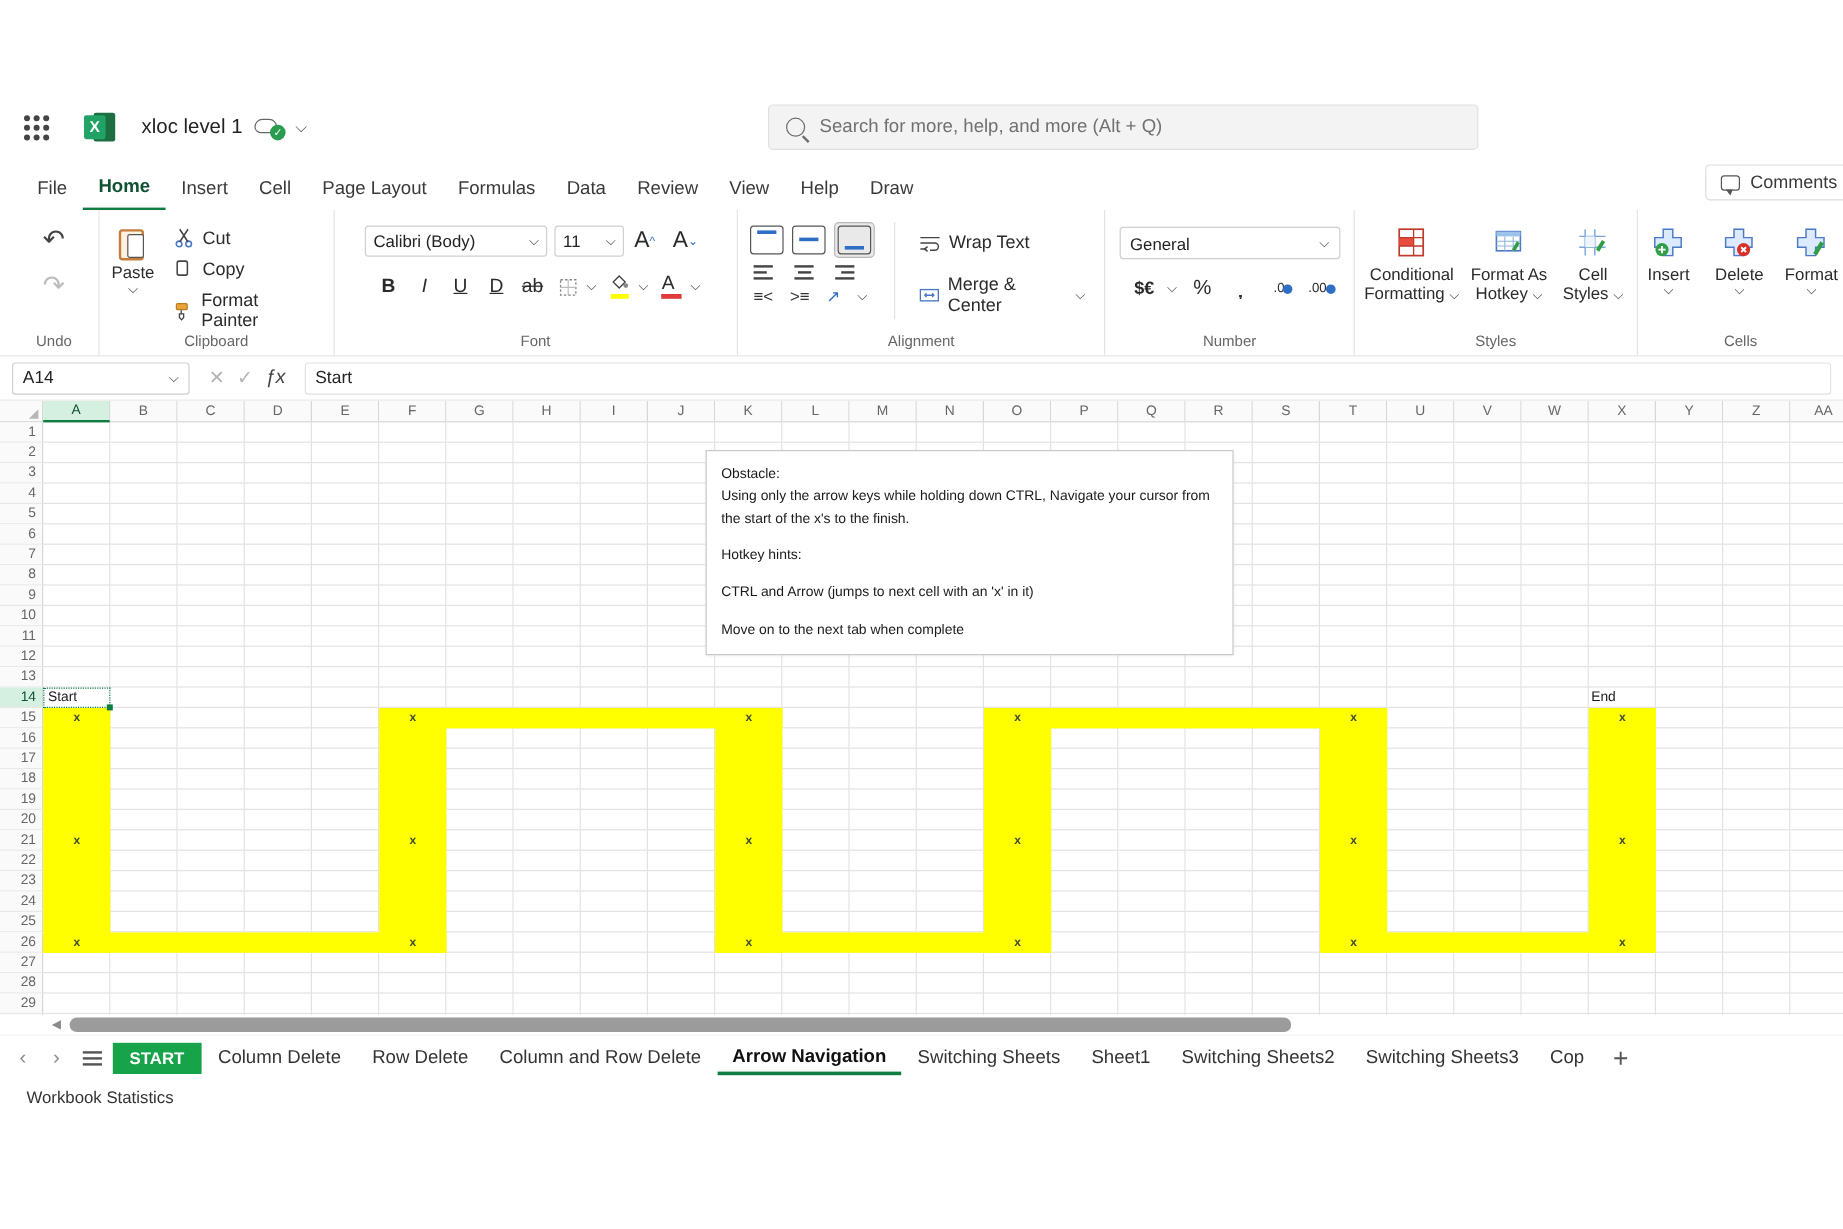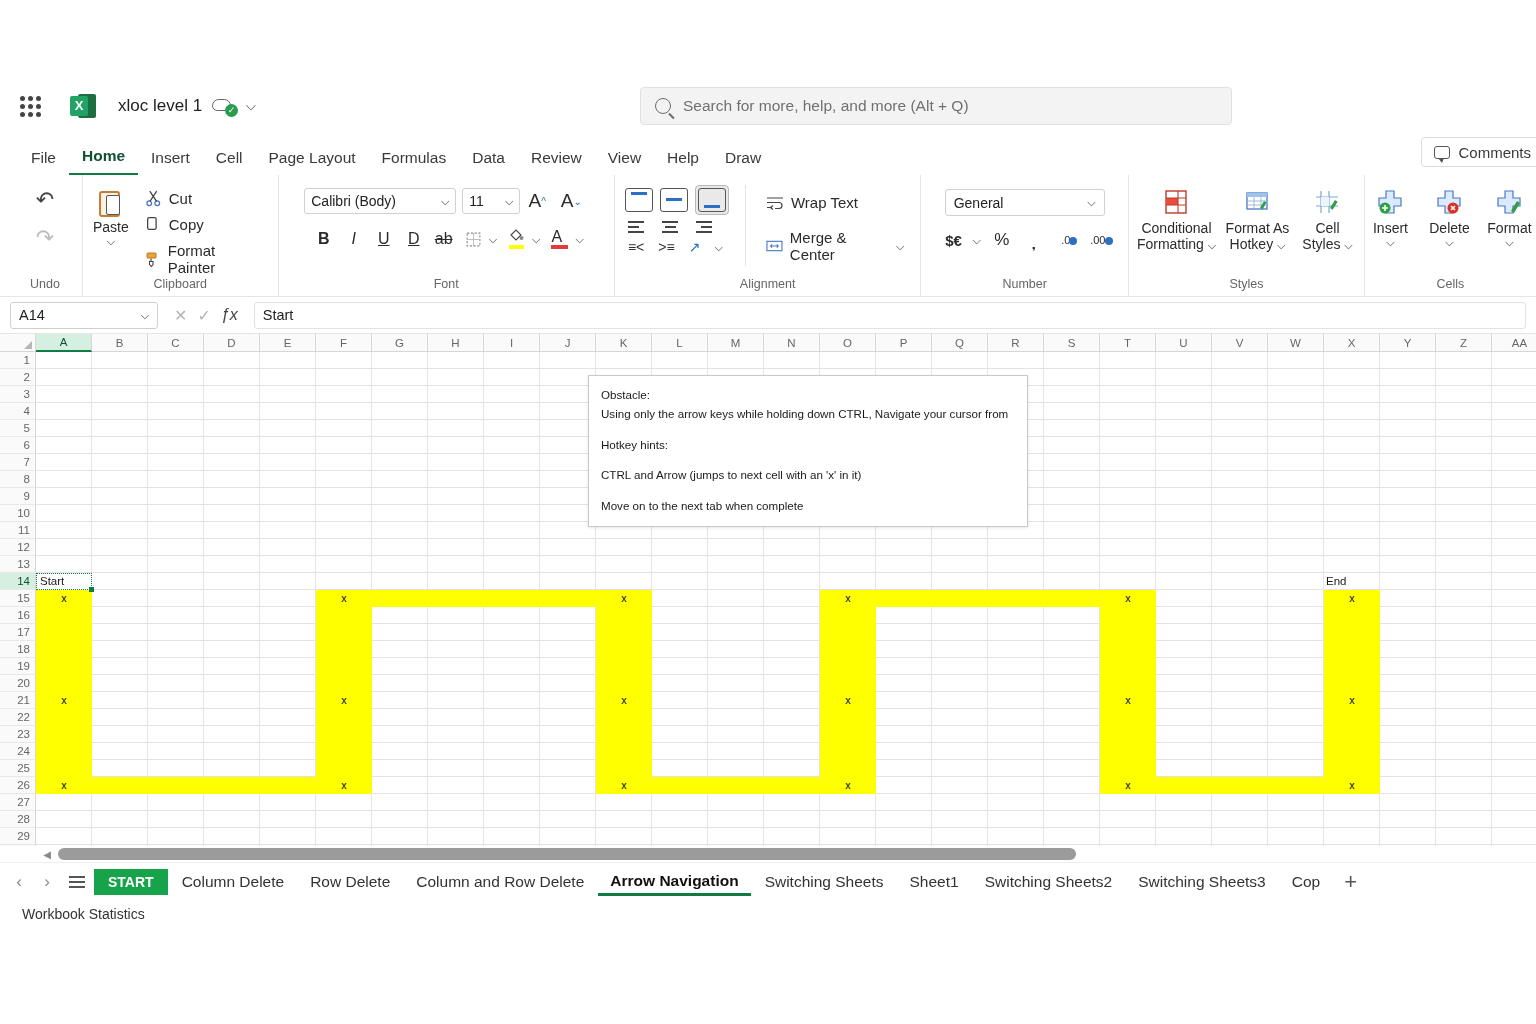--- a/index.html
+++ b/index.html
@@ -68,21 +68,21 @@
 
   .paste-col { display: flex; flex-direction: column; align-items: center; cursor: pointer; }
   .clipboard-ico { width: 24px; height: 28px; position: relative; }
   .clipboard-ico .bd { position: absolute; inset: 2px 3px 0 0; border: 2px solid #c47d3a; border-radius: 3px; background: #fdf1e0; }
   .clipboard-ico .pg { position: absolute; left: 7px; top: 6px; width: 14px; height: 20px; border: 1.6px solid #555; background: #fff; border-radius: 2px; }
 
   .fontname { width: 152px; height: 26px; border: 1px solid #d0d0d0; border-radius: 3px; background: #fff;
     font-size: 14px; color: #222; padding: 0 6px; display: flex; align-items: center; justify-content: space-between; cursor: pointer; }
   .fontsize { width: 58px; height: 26px; border: 1px solid #d0d0d0; border-radius: 3px; background: #fff;
     font-size: 14px; color: #222; padding: 0 6px; display: flex; align-items: center; justify-content: space-between; margin-left: 6px; cursor: pointer; }
-  .numfmt { width: 160px; height: 27px; border: 1px solid #d0d0d0; border-radius: 3px; background: #fff;
+  .numfmt { width: 184px; height: 27px; border: 1px solid #d0d0d0; border-radius: 3px; background: #fff;
     font-size: 14px; color: #222; padding: 0 8px; display: flex; align-items: center; justify-content: space-between; cursor: pointer; }
   .fbtn { width: 30px; height: 28px; display: flex; align-items: center; justify-content: center; cursor: pointer; font-size: 16px; color: #2b2b2b; border-radius: 3px; }
   .fbtn.wide { width: 34px; }
   .alignbox { width: 28px; height: 24px; border: 1.5px solid #555; border-radius: 3px; position: relative; }
   .alignbox i { position: absolute; left: 5px; right: 5px; height: 3px; background: #2d6fc4; display: block; }
   .alignbox.top i { top: 3px; } .alignbox.mid i { top: 9px; } .alignbox.bot i { bottom: 3px; }
   .alignsel { background: #e9e9e9; border: 1px solid #b9b9b9; border-radius: 4px; padding: 2px; }
   .lines3 { width: 20px; display: flex; flex-direction: column; gap: 3px; }
   .lines3 b { height: 2px; background: #444; display: block; }
   .cellbtn { display: flex; flex-direction: column; align-items: center; cursor: pointer; width: 76px; text-align: center; font-size: 14px; color: #2b2b2b; line-height: 1.15; }
@@ -1393,20 +1393,21 @@
         <div class="xmark" style="left: 1288px; top: 241px; width: 56px;">x</div>
         <div class="xmark" style="left: 1288px; top: 343px; width: 56px;">x</div>
         <div class="xmark" style="left: 1288px; top: 428px; width: 56px;">x</div>
         <div class="celltext" style="left: 0px; top: 223px; width: 56px;">Start</div>
         <div class="celltext" style="left: 1288px; top: 223px; width: 56px;">End</div>
         <div class="selcell" style="left: 0px; top: 221px; width: 56px; height: 17px;"></div>
         <div class="celltext" style="left: 2px; top: 223px; width: 56px;">Start</div>
         <div class="notebox" style="left: 552px; top: 23px; width: 440px;">
           <p>Obstacle:</p>
           <p>Using only the arrow keys while holding down CTRL, Navigate your cursor from</p>
+          <p>the start of the x's to the finish.</p>
           <p class="sp"></p>
           <p>Hotkey hints:</p>
           <p class="sp"></p>
           <p>CTRL and Arrow (jumps to next cell with an 'x' in it)</p>
           <p class="sp"></p>
           <p>Move on to the next tab when complete</p>
         </div>
       </div>
   </div>
 

